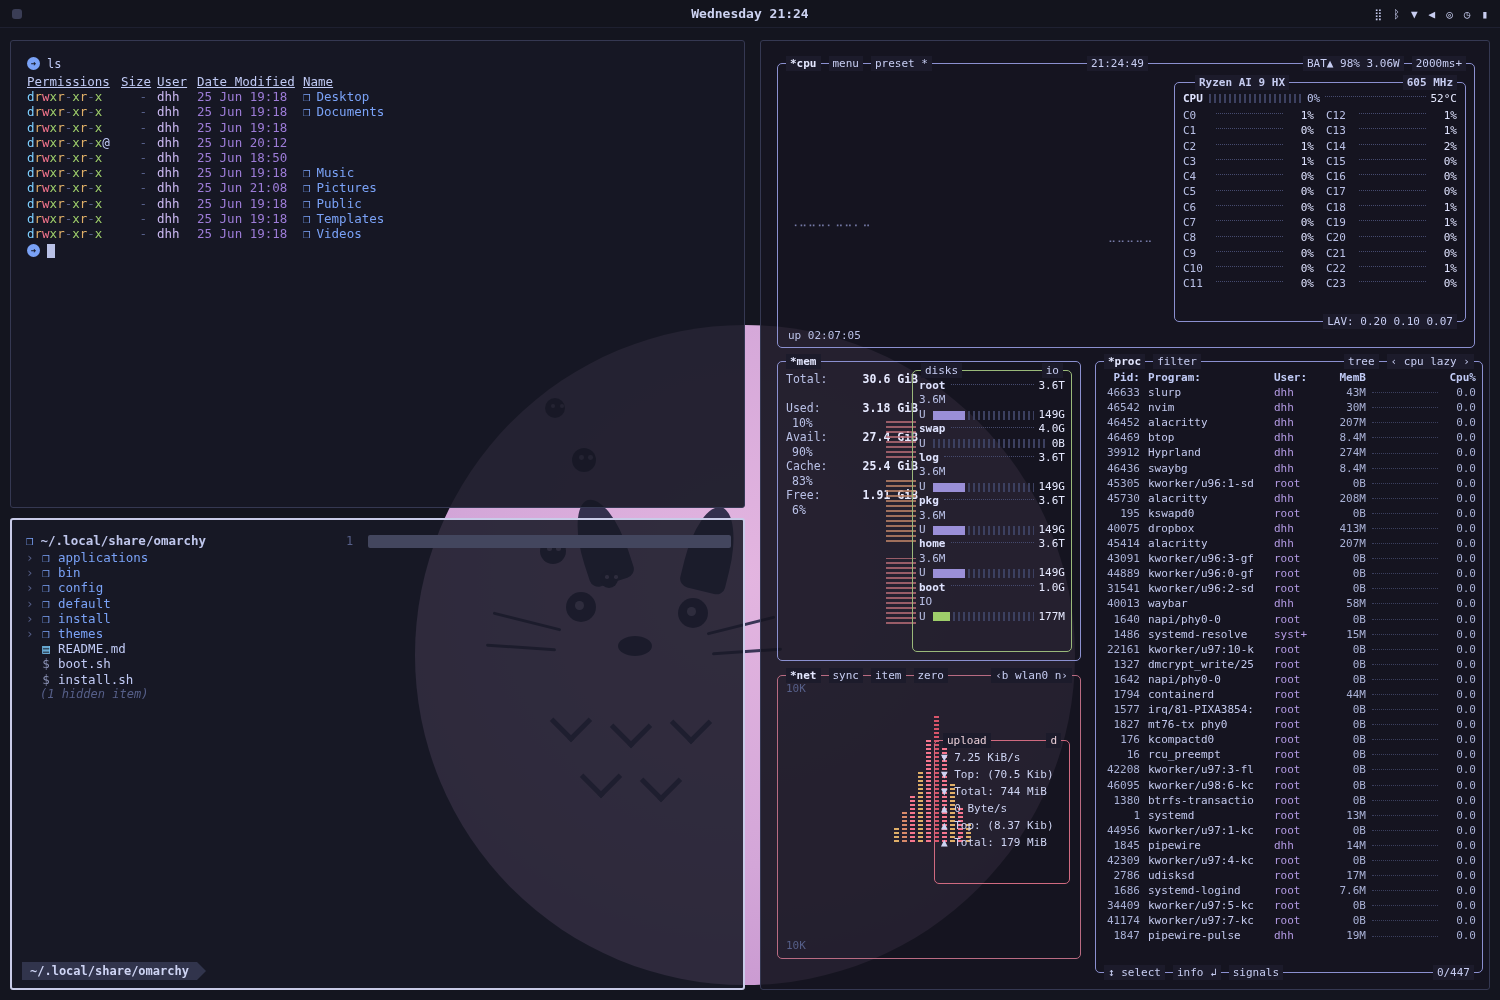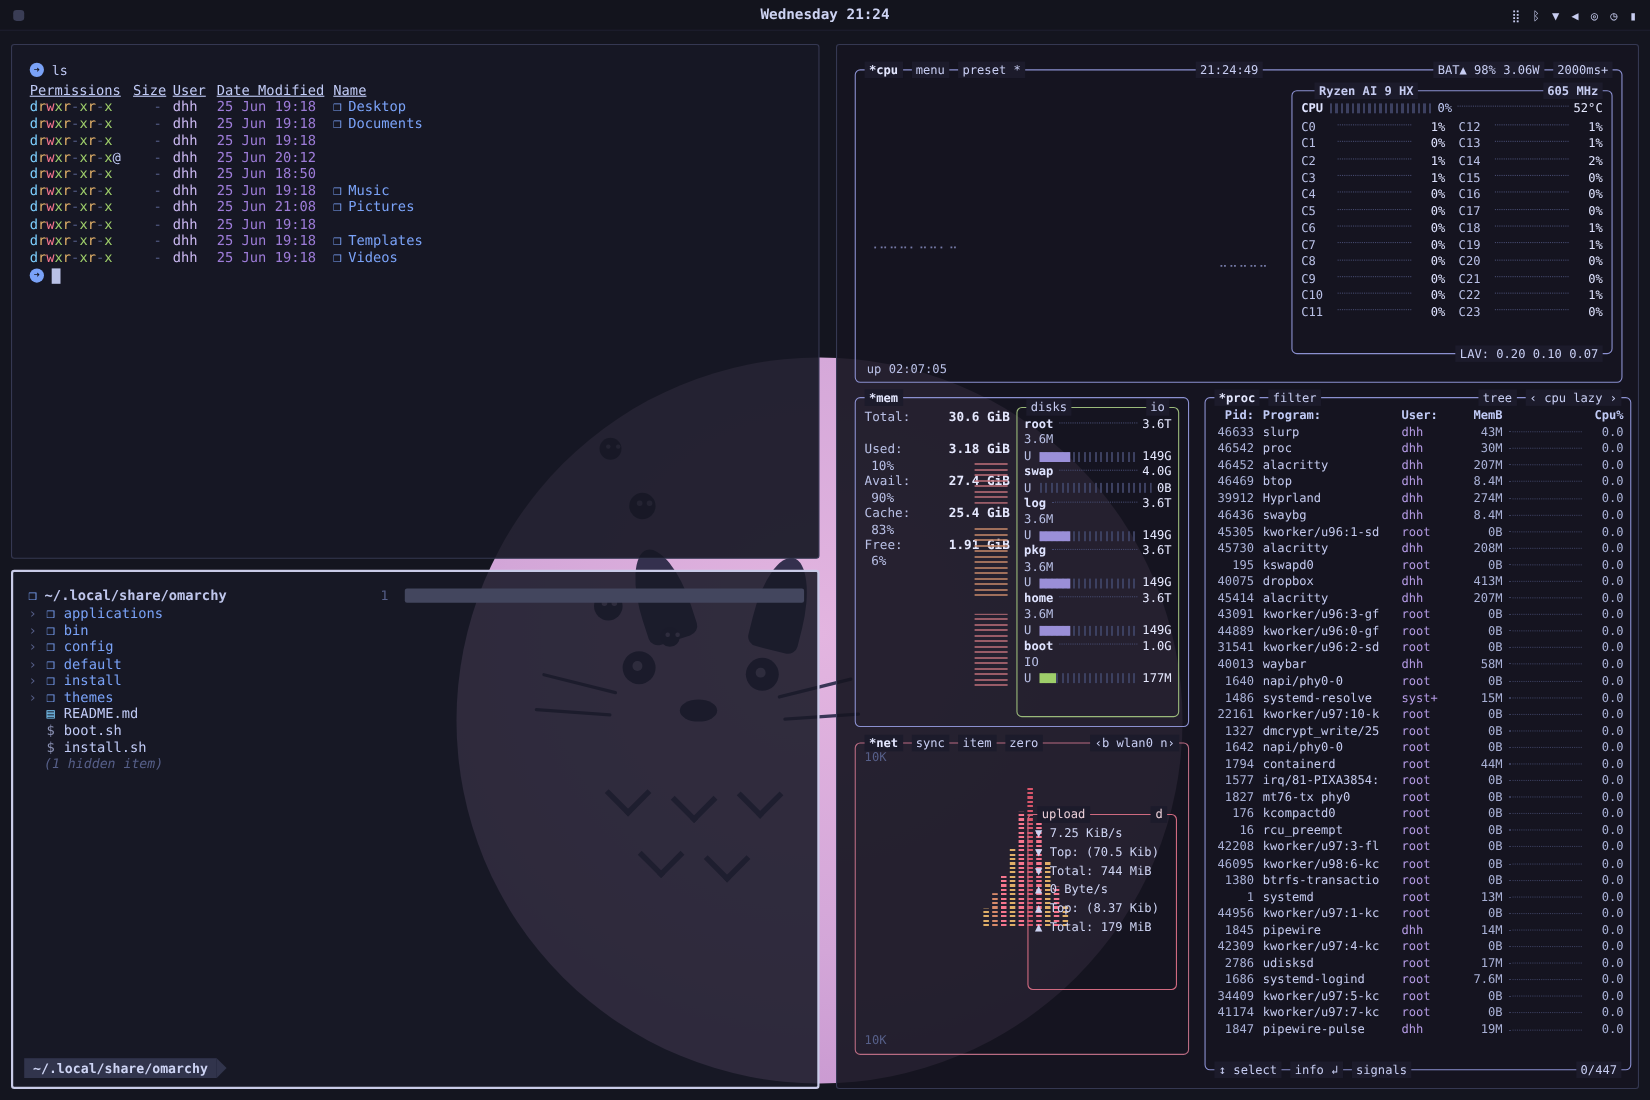--- a/index.html
+++ b/index.html
@@ -95,33 +95,33 @@
   .core .cn{width:28px;color:#b9c0e6}
   .core .cv{width:26px;text-align:right;color:#dfe3ff}
 
   .mem-box{left:16px;top:320px;width:304px;height:300px}
   .mem-stats{padding:10px 0 0 8px;width:140px;font-size:11.5px;line-height:14.5px}
   .mstat .l1{display:flex;justify-content:space-between}
   .mstat .lbl{color:#b9c0e6}
   .mstat .val{color:#e6e9ff;font-weight:bold}
   .mstat .pct{padding-left:6px;color:#b9c0e6;height:14.5px}
   .dotcol{position:absolute;width:30px;background-image:repeating-linear-gradient(0deg,currentColor 0 2px,transparent 2px 5px);opacity:.75}
-  .disks-box{position:absolute;right:8px;top:8px;width:148px;bottom:8px;border:1px solid #9ab97a;border-radius:5px;padding:8px 6px 2px;font-size:11px;line-height:14.4px}
+  .disks-box{position:absolute;right:8px;top:8px;width:160px;bottom:8px;border:1px solid #9ab97a;border-radius:5px;padding:8px 6px 2px;font-size:11px;line-height:14.4px}
   .disk .drow{display:flex;align-items:center}
   .dname{font-weight:bold;color:#dfe3ff}
   .dsize{color:#e6e9ff}
   .dmid{color:#b9c0e6}
   .dU{color:#b9c0e6;margin-right:2px}
   .dused{color:#e6e9ff}
 
   .net-box{left:16px;top:634px;width:304px;height:284px;border-color:#b96b82}
   .scale{position:absolute;left:8px;color:var(--dim);font-size:11px}
   .spark{position:absolute;left:116px;bottom:116px;display:flex;align-items:flex-end;gap:3px}
   .sbar{display:inline-block;width:5px;background-image:repeating-linear-gradient(0deg,currentColor 0 2px,transparent 2px 4px)}
-  .net-detail{position:absolute;right:10px;top:64px;width:136px;height:160px;border:1px solid #d06a80;border-radius:5px;padding:8px 6px 0;font-size:11px;line-height:17px}
+  .net-detail{position:absolute;right:10px;top:64px;width:136px;height:144px;border:1px solid #d06a80;border-radius:5px;padding:8px 6px 0;font-size:11px;line-height:17px}
   .net-detail .chip{color:#e8cdd6}
   .ndrow{color:#cdd3f2;white-space:nowrap}
 
   .proc-box{left:334px;top:320px;width:388px;height:612px}
   .proc-head,.proc-row{display:grid;grid-template-columns:44px 130px 48px 44px 1fr 32px;align-items:center;
         font-size:11px;line-height:15.1px;padding:0 6px 0 4px}
   .proc-head{margin-top:8px;color:var(--bright);font-weight:bold}
   .ph-pid,.pc-pid{text-align:right;padding-right:4px}
   .pc-prog{color:#c3c9ee;overflow:hidden;white-space:nowrap;padding-left:4px}
   .ph-prog{padding-left:4px}
@@ -235,20 +235,21 @@
         <span class="ls-user">dhh</span>
         <span class="ls-date">25 Jun 21:08</span>
         <span class="ls-name"><span class="fic">❒</span><span>Pictures</span></span>
       </div>
 
       <div class="ls-grid">
         <span class="ls-perm"><span style="color: rgb(125, 207, 255);">d</span><span style="color: rgb(224, 175, 104);">r</span><span style="color: rgb(247, 118, 142);">w</span><span style="color: rgb(158, 206, 106);">x</span><span style="color: rgb(224, 175, 104);">r</span><span style="color: rgb(86, 95, 137);">-</span><span style="color: rgb(158, 206, 106);">x</span><span style="color: rgb(224, 175, 104);">r</span><span style="color: rgb(86, 95, 137);">-</span><span style="color: rgb(158, 206, 106);">x</span></span>
         <span class="ls-size">-</span>
         <span class="ls-user">dhh</span>
         <span class="ls-date">25 Jun 19:18</span>
+        <span class="ls-name"><span class="fic">❒</span><span>Public</span></span>
       </div>
 
       <div class="ls-grid">
         <span class="ls-perm"><span style="color: rgb(125, 207, 255);">d</span><span style="color: rgb(224, 175, 104);">r</span><span style="color: rgb(247, 118, 142);">w</span><span style="color: rgb(158, 206, 106);">x</span><span style="color: rgb(224, 175, 104);">r</span><span style="color: rgb(86, 95, 137);">-</span><span style="color: rgb(158, 206, 106);">x</span><span style="color: rgb(224, 175, 104);">r</span><span style="color: rgb(86, 95, 137);">-</span><span style="color: rgb(158, 206, 106);">x</span></span>
         <span class="ls-size">-</span>
         <span class="ls-user">dhh</span>
         <span class="ls-date">25 Jun 19:18</span>
         <span class="ls-name"><span class="fic">❒</span><span>Templates</span></span>
       </div>
 
@@ -754,21 +755,21 @@
           <span class="pc-pid">46633</span>
           <span class="pc-prog">slurp</span>
           <span class="pc-user">dhh</span>
           <span class="pc-mem">43M</span>
           <span class="plead"></span>
           <span class="pc-cpu">0.0</span>
         </div>
 
         <div class="proc-row">
           <span class="pc-pid">46542</span>
-          <span class="pc-prog">proc</span>
+          <span class="pc-prog">nvim</span>
           <span class="pc-user">dhh</span>
           <span class="pc-mem">30M</span>
           <span class="plead"></span>
           <span class="pc-cpu">0.0</span>
         </div>
 
         <div class="proc-row">
           <span class="pc-pid">46452</span>
           <span class="pc-prog">alacritty</span>
           <span class="pc-user">dhh</span>

